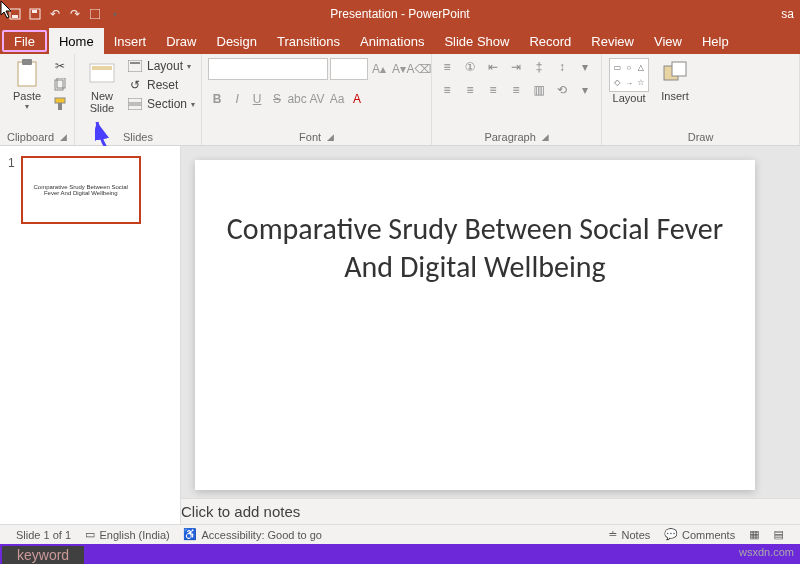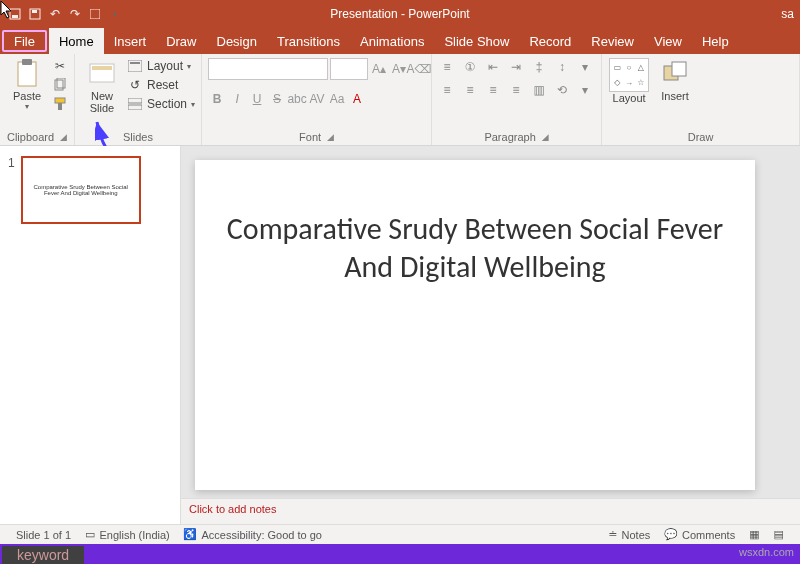--- a/index.html
+++ b/index.html
@@ -45,21 +45,21 @@
 .workspace { position:absolute; top:146px; left:0; right:0; bottom:40px; display:flex; }
 .thumbs { width:181px; background:#fff; border-right:1px solid #ddd; padding:10px 8px; }
 .thumb-wrap { display:flex; gap:6px; }
 .thumb-num { font-size:12px; color:#555; }
 .thumb { width:120px; height:68px; border:2px solid #c43e1c; background:#fff; display:flex; align-items:center; justify-content:center; text-align:center; font-size:6px; color:#333; padding:4px;}
 .canvas-area { flex:1; background:#e6e6e6; display:flex; flex-direction:column; }
 .canvas-scroll { flex:1; overflow:hidden; padding:14px 0 0 14px; }
 .slide { width:560px; height:330px; background:#fff; box-shadow:0 2px 8px rgba(0,0,0,.2); padding:50px 30px 20px 30px; text-align:center; }
 .slide h1 { font-size:30px; font-weight:400; color:#333; line-height:1.25; font-family: Calibri, sans-serif;}
 .subtitle-ph { margin:12px auto 0; width:380px; border:1px dotted #bbb; padding:4px; font-size:15px; color:#777; font-family: Calibri, sans-serif;}
-.notes { height:26px; background:#f3f2f1; border-top:1px solid #ddd; padding:4px 8px; font-size:11px; color:#b91c1c; }
+.notes { height:26px; background:#f3f2f1; border-top:1px solid #ddd; padding:4px 0; font-size:15px; color:#404040; }
 
 .statusbar { position:absolute; bottom:20px; left:0; right:0; height:20px; background:#f3f2f1; border-top:1px solid #ddd; display:flex; align-items:center; font-size:11px; color:#555; gap:14px; padding:0 16px;}
 .statusbar .spacer{flex:1;}
 .statusbar .item{display:flex;align-items:center;gap:4px; cursor:pointer;}
 .watermark { position:absolute; bottom:0; right:0; height:20px; font-size:11px; color:#aaa; background:#6d28d9; width:100%; text-align:right; padding:2px 6px;}
 .keyword{position:absolute; bottom:0; left:2px; font-size:14px; color:#c99; background:#404040; padding:1px 15px;}
 
 svg { display:block; }
 </style>
 </head>

